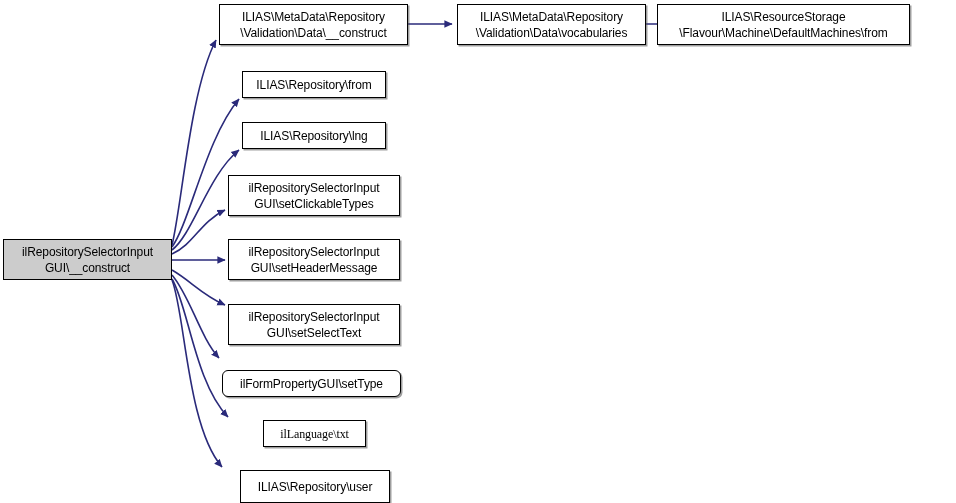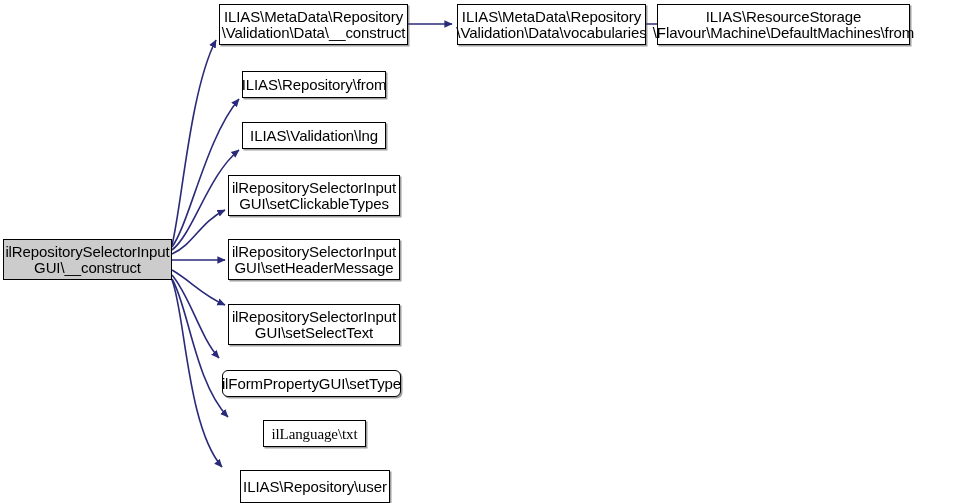--- a/index.html
+++ b/index.html
@@ -26,21 +26,21 @@
   .node {
     position: absolute;
     box-sizing: border-box;
     border: 1px solid #000000;
     background: #ffffff;
     color: #000000;
     display: flex;
     align-items: center;
     justify-content: center;
     text-align: center;
-    font-size: 15px;
+    font-size: 12px;
     line-height: 16px;
     letter-spacing: -0.1px;
     white-space: pre-line;
     box-shadow: 1.5px 1.5px 0 rgba(80,80,80,0.55);
   }
   .node.root {
     background: #cccccc;
     border: 1px solid #000000;
     box-shadow: none;
   }
@@ -94,21 +94,21 @@
   <div class="node" style="left:657px; top:4px; width:253px; height:41px;">
     <span class="node-label">ILIAS\ResourceStorage
 \Flavour\Machine\DefaultMachines\from</span>
   </div>
 
   <div class="node" style="left:242px; top:71px; width:144px; height:27px;">
     <span class="node-label">ILIAS\Repository\from</span>
   </div>
 
   <div class="node" style="left:242px; top:122px; width:144px; height:27px;">
-    <span class="node-label">ILIAS\Validation\lng</span>
+    <span class="node-label">ILIAS\Repository\lng</span>
   </div>
 
   <div class="node" style="left:228px; top:175px; width:172px; height:41px;">
     <span class="node-label">ilRepositorySelectorInput
 GUI\setClickableTypes</span>
   </div>
 
   <div class="node" style="left:228px; top:239px; width:172px; height:41px;">
     <span class="node-label">ilRepositorySelectorInput
 GUI\setHeaderMessage</span>

